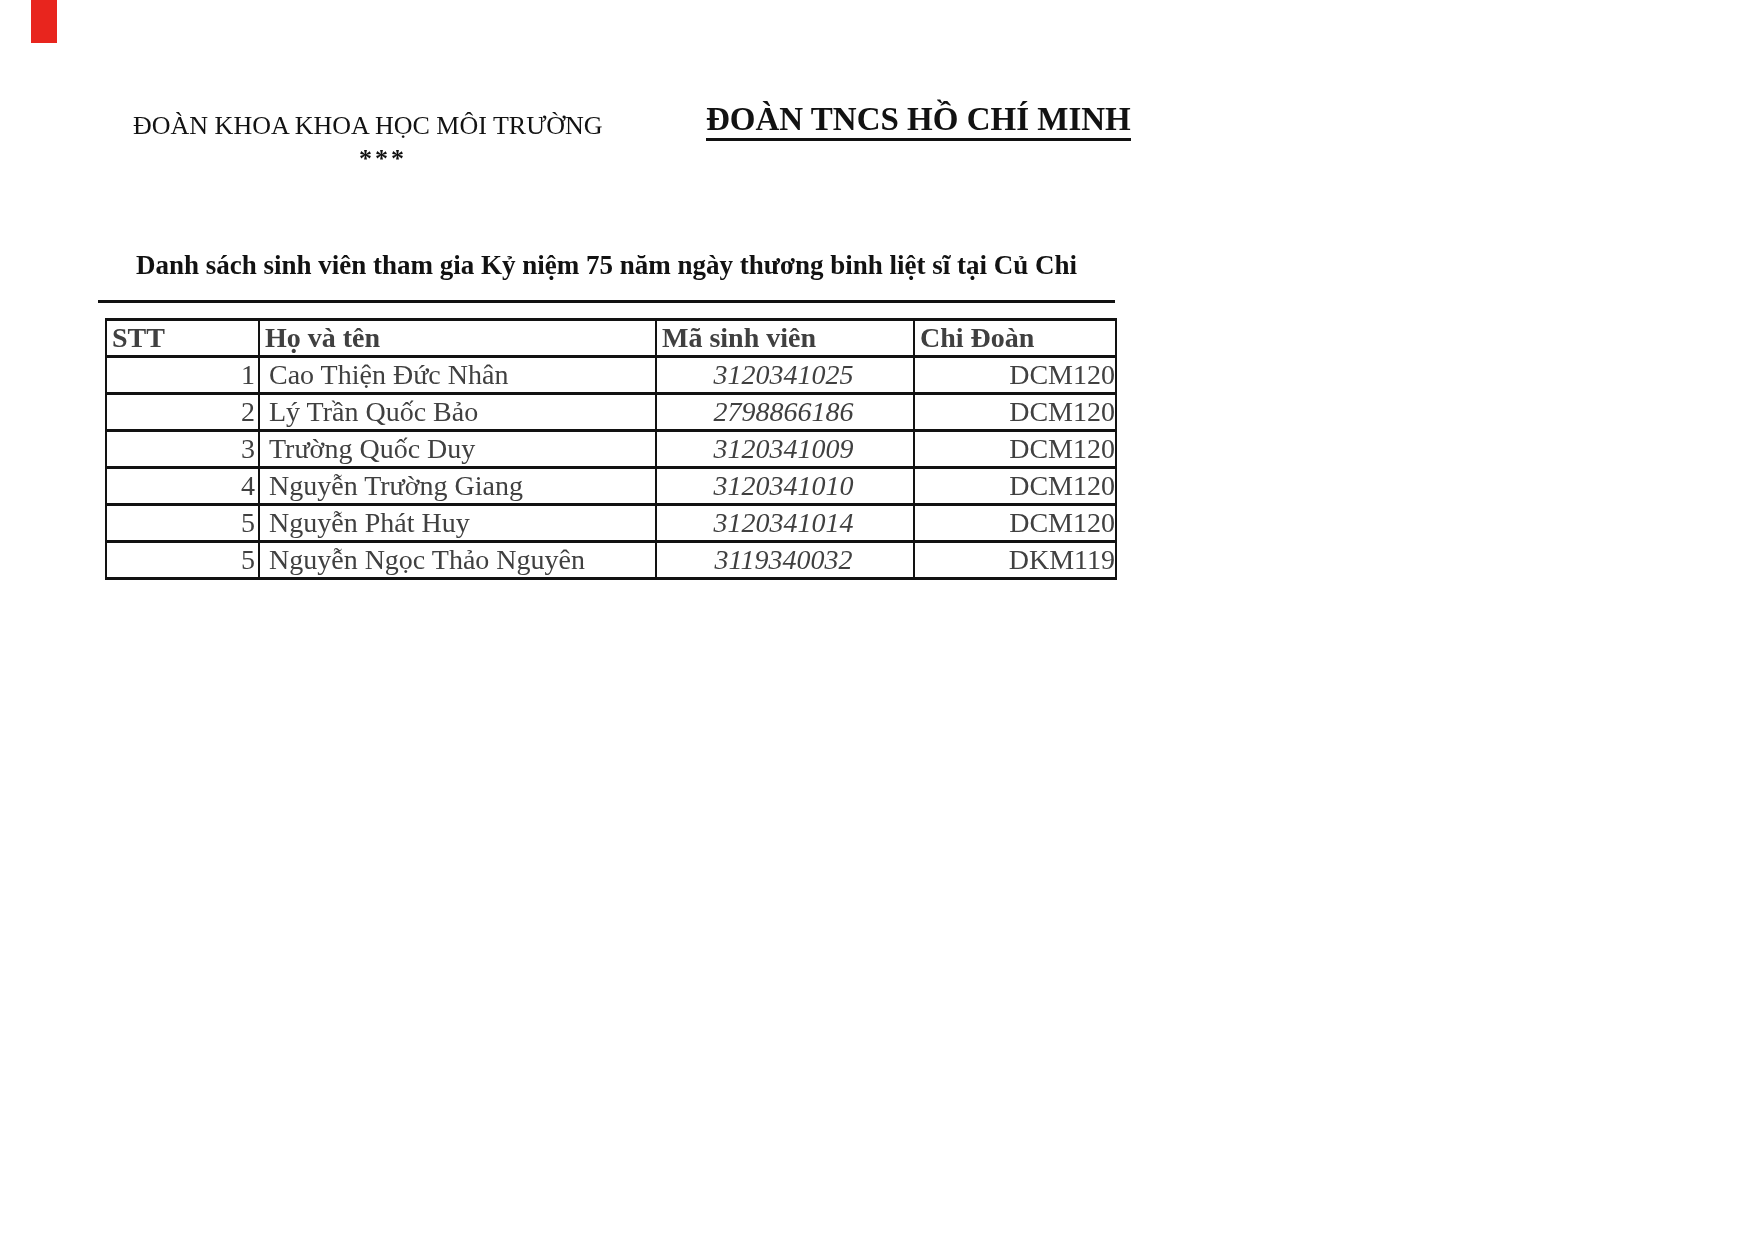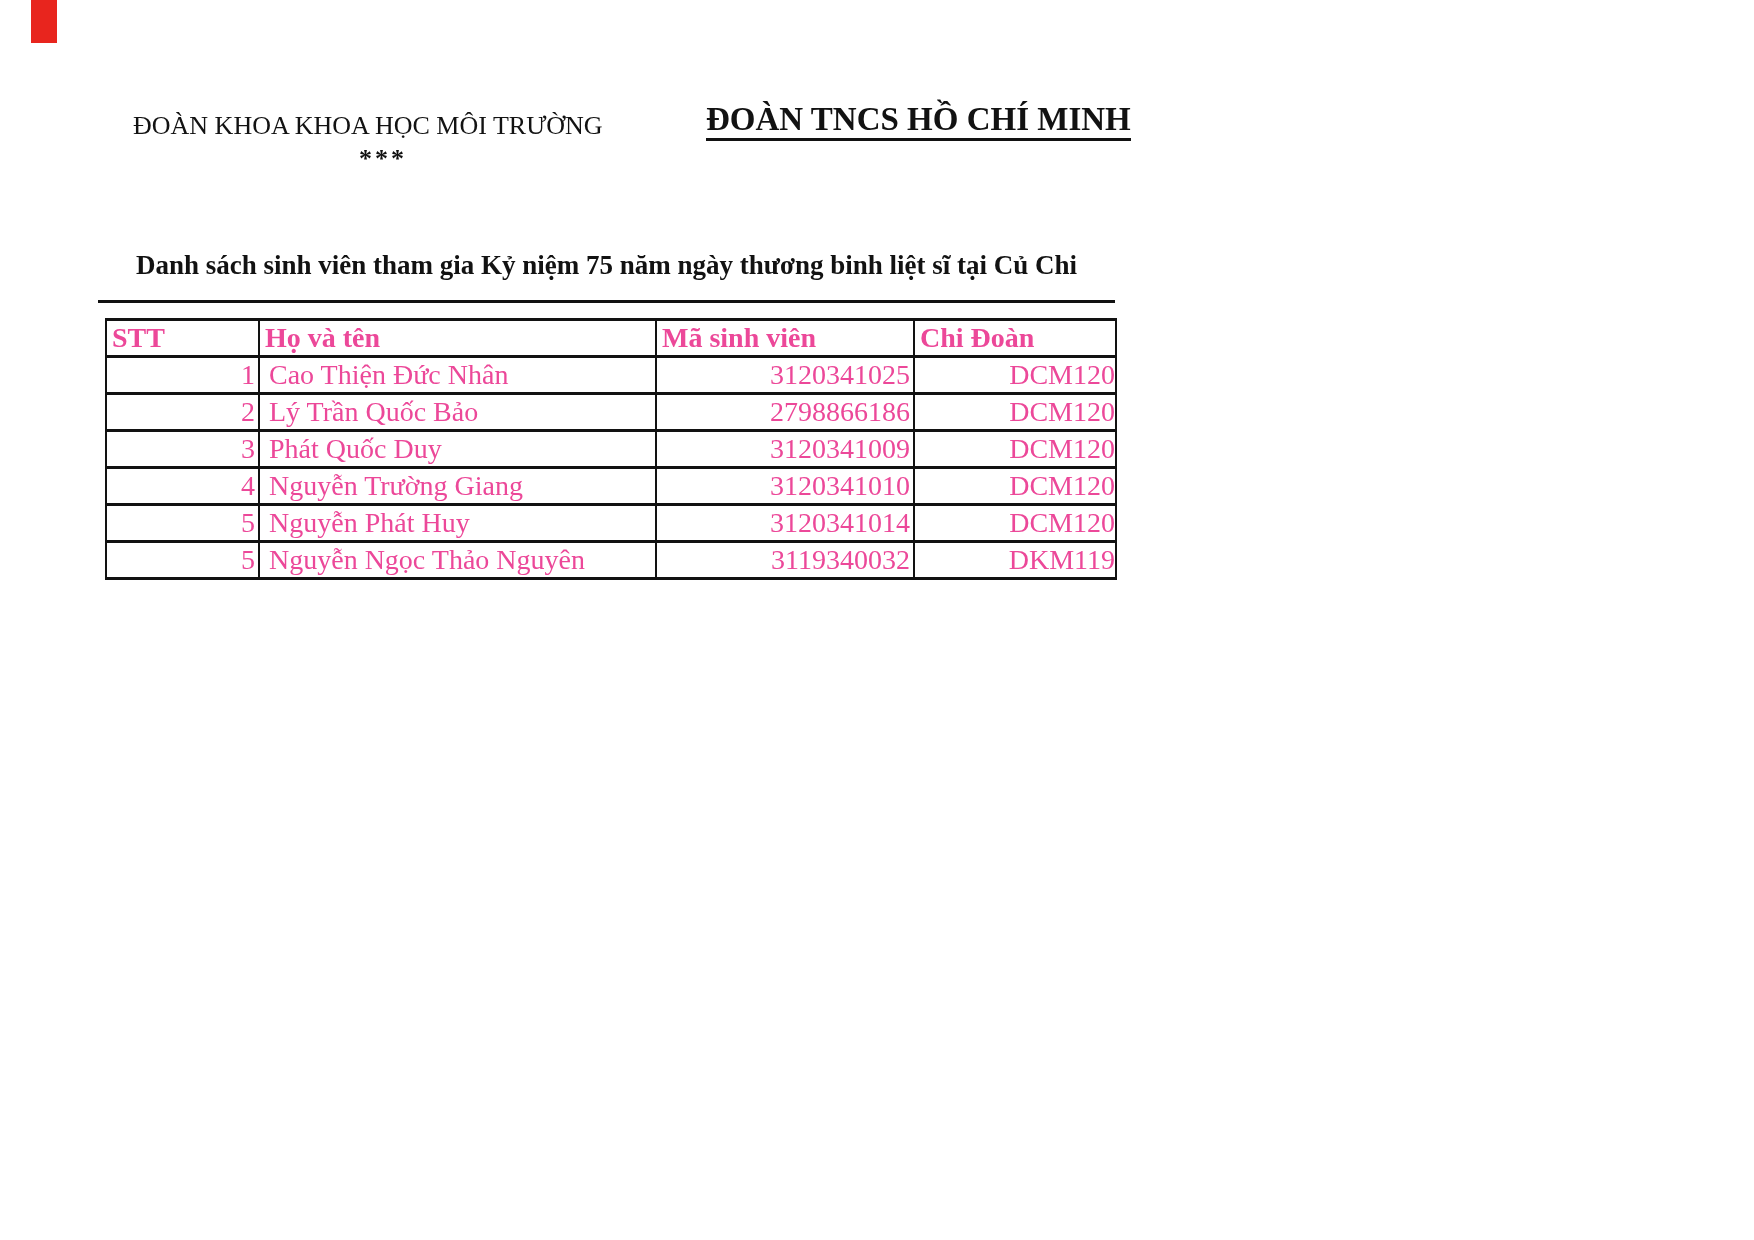--- a/index.html
+++ b/index.html
@@ -51,41 +51,41 @@
     font-size: 27px; font-weight: bold; line-height: 32px;
     white-space: nowrap;
   }
 
   #student-table {
     position: absolute;
     left: 105px; top: 318px;
     border-collapse: collapse;
     table-layout: fixed;
     font-size: 28px;
-    color: #ec4899;
+    color: #404040;
   }
   #student-table th, #student-table td {
     border: 2px solid #121212;
     border-top-width: 3px;
     border-bottom-width: 3px;
     height: 34px;
     padding: 0;
     overflow: hidden;
     white-space: nowrap;
     vertical-align: middle;
     font-weight: normal;
   }
   #student-table th {
     font-weight: bold;
     text-align: left;
     padding-left: 5px;
   }
   #student-table td.c-stt { text-align: right; padding-right: 3px; }
   #student-table td.c-name { text-align: left; padding-left: 9px; }
-  #student-table td.c-id { text-align: right; padding-right: 3px; }
+  #student-table td.c-id { text-align: center; padding-right: 3px; font-style: italic; }
   #student-table td.c-chidoan { text-align: right; padding-left: 5px; }
 </style>
 </head>
 <body>
 
 <div id="page" style="background: rgb(255, 255, 255); color: rgb(18, 18, 18);">
 
   <div id="red-marker" class="abs" style="background: rgb(232, 37, 30);"></div>
 
   <div id="org-left" class="abs">ĐOÀN KHOA KHOA HỌC MÔI TRƯỜNG</div>
@@ -125,21 +125,21 @@
 
         <tr>
           <td class="c-stt">2</td>
           <td class="c-name">Lý Trần Quốc Bảo</td>
           <td class="c-id">2798866186</td>
           <td class="c-chidoan">DCM120</td>
         </tr>
 
         <tr>
           <td class="c-stt">3</td>
-          <td class="c-name">Phát Quốc Duy</td>
+          <td class="c-name">Trường Quốc Duy</td>
           <td class="c-id">3120341009</td>
           <td class="c-chidoan">DCM120</td>
         </tr>
 
         <tr>
           <td class="c-stt">4</td>
           <td class="c-name">Nguyễn Trường Giang</td>
           <td class="c-id">3120341010</td>
           <td class="c-chidoan">DCM120</td>
         </tr>

